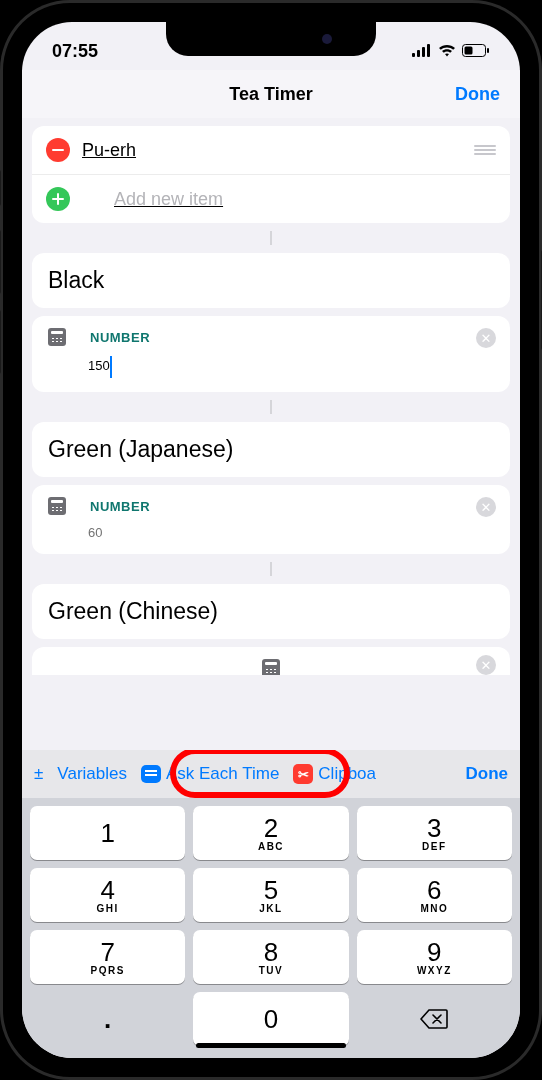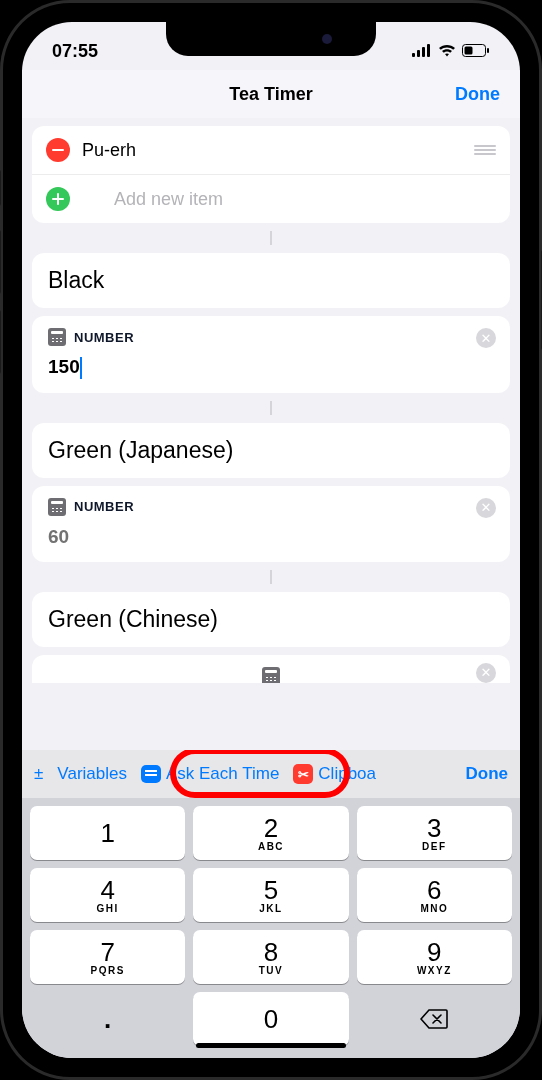--- a/index.html
+++ b/index.html
@@ -90,20 +90,21 @@
     background: #fff;
     border-radius: 12px;
     margin: 8px 0;
     padding: 0;
   }
   .list-row {
     display: flex;
     align-items: center;
     padding: 12px 14px;
     gap: 12px;
+    text-decoration: underline;
   }
   .list-row + .list-row { border-top: 1px solid #ececec; gap: 44px; }
   .circle-btn {
     width: 24px; height: 24px; border-radius: 50%;
     display: flex; align-items: center; justify-content: center;
     color: #fff; font-weight: 700; font-size: 18px; flex: none;
   }
   .minus { background: #ff3b30; }
   .plus  { background: #34c759; }
   .row-text { font-size: 18px; color: #000; }
@@ -120,37 +121,37 @@
   .section-card { padding: 14px 16px; }
   .section-title { font-size: 23px; font-weight: 500; }
   .number-block {
     background: #fff;
     border-radius: 12px;
     margin: 8px 0;
     padding: 12px 16px 14px;
     position: relative;
   }
   .num-header {
-    display: flex; align-items: center; gap: 8px;
-    color: #0f172a; font-size: 13px; letter-spacing: 0.5px; font-weight: 600;
+    display: flex; align-items: center; gap: 24px;
+    color: #0f766e; font-size: 13px; letter-spacing: 0.5px; font-weight: 600;
     margin-bottom: 10px;
   }
   .calc-icon {
     width: 18px; height: 18px; background: #6d6d72; border-radius: 3px; position: relative;
   }
   .calc-icon::before {
     content: ""; position: absolute; top: 3px; left: 3px; right: 3px; height: 3px; background: #fff; border-radius: 1px;
   }
   .calc-icon::after {
     content: ""; position: absolute; bottom: 3px; left: 3px; right: 3px; height: 6px;
     background:
       radial-gradient(#fff 40%, transparent 45%) 0 0/4px 3px,
       radial-gradient(#fff 40%, transparent 45%) 0 3px/4px 3px;
   }
-  .num-value { font-size: 19px; font-weight: 700; }
+  .num-value { font-size: 13px; font-weight: 400; margin-left: 40px; }
   .num-value.active { position: relative; }
   .num-value.variable { color: #737373; }
   .clear-x {
     position: absolute; right: 14px; top: 12px;
     width: 20px; height: 20px; border-radius: 50%;
     background: #d8d8dc; color: #fff;
     display: flex; align-items: center; justify-content: center;
     font-size: 13px;
   }
   .cursor {

